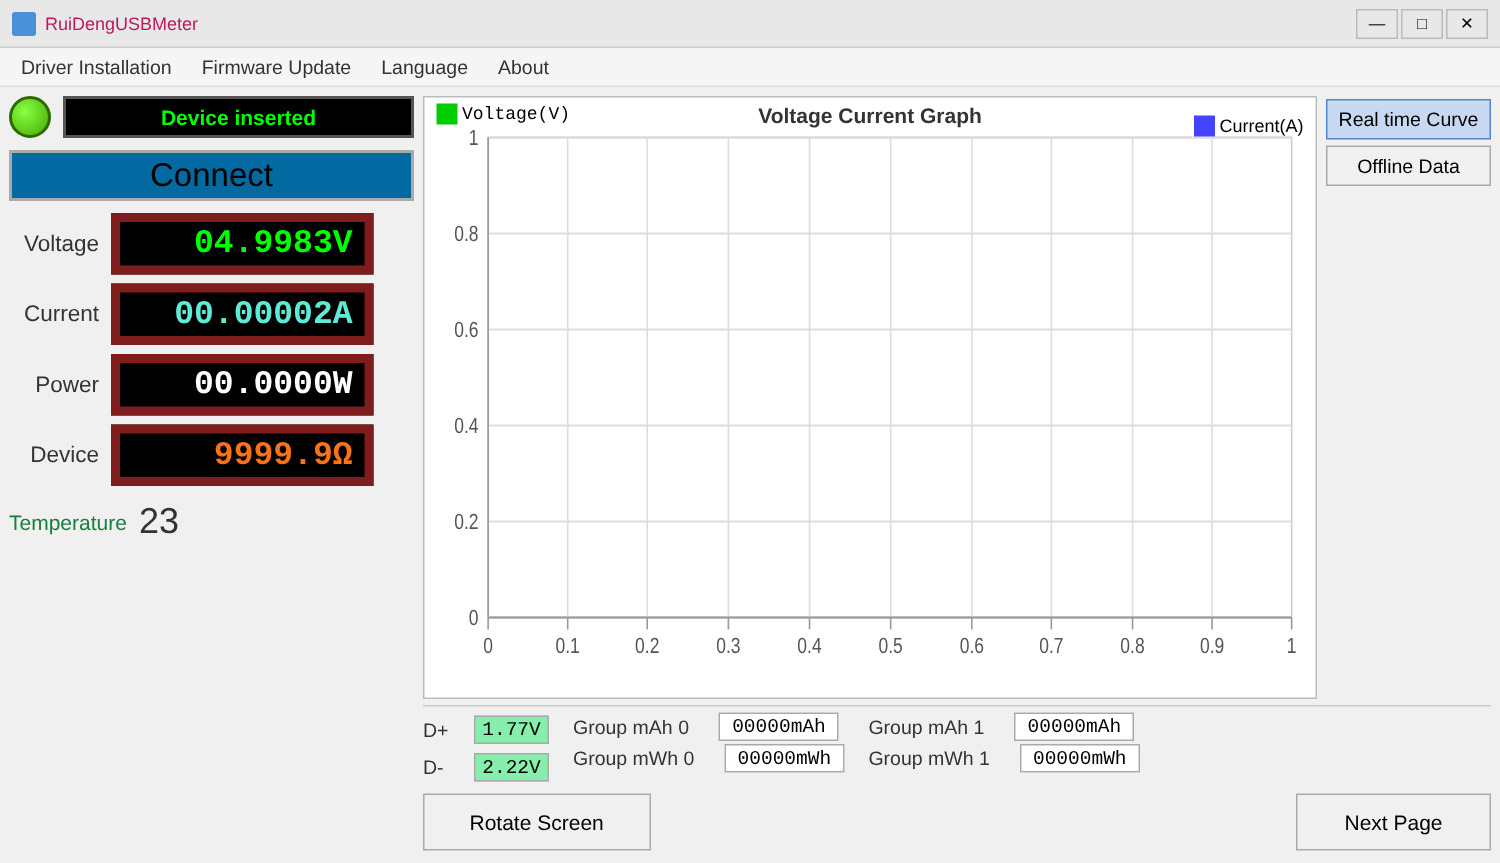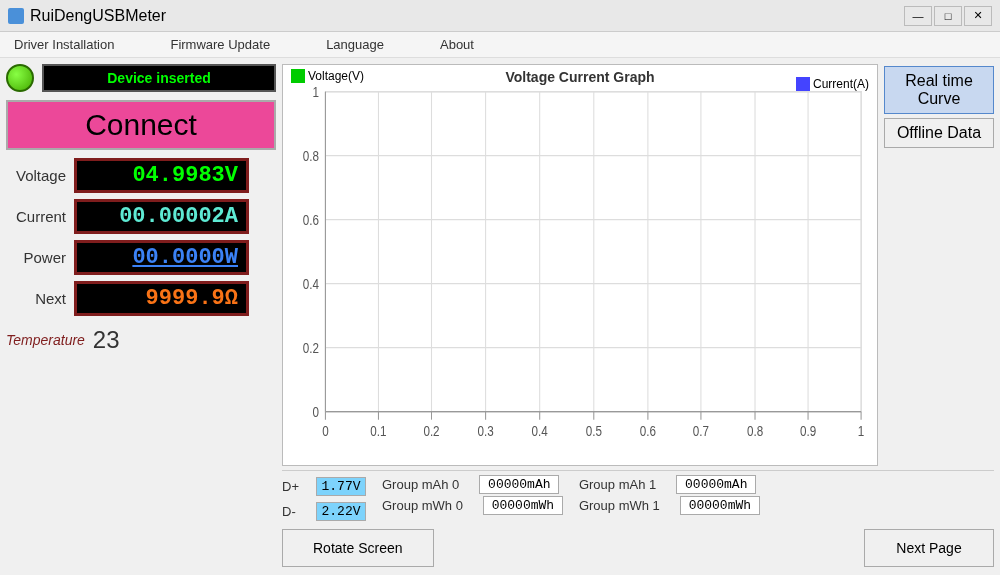--- a/index.html
+++ b/index.html
@@ -22,22 +22,22 @@
     }
     .title-bar-icon {
       width: 16px; height: 16px;
       background: #4a90d9;
       border-radius: 2px;
       margin-right: 6px;
       display: inline-block;
     }
     .title-bar-text {
       flex: 1;
-      font-size: 16px;
-      color: #000000;
+      font-size: 12px;
+      color: #be185d;
     }
     .title-bar-controls {
       display: flex;
       gap: 2px;
     }
     .title-btn {
       width: 28px; height: 20px;
       background: #e8e8e8;
       border: 1px solid #bbb;
       font-size: 11px;
@@ -45,21 +45,20 @@
       display: flex; align-items: center; justify-content: center;
     }
 
     .menu-bar {
       background: #f5f5f5;
       height: 26px;
       display: flex;
       align-items: flex-end;
       border-bottom: 1px solid #ddd;
       padding: 0 4px;
-      gap: 36px;
     }
     .menu-item {
       padding: 2px 10px;
       font-size: 13px;
       cursor: pointer;
       color: #333;
       height: 100%;
       display: flex;
       align-items: center;
     }
@@ -98,23 +97,23 @@
       font-weight: bold;
       font-size: 14px;
       padding: 4px 16px;
       flex: 1;
       text-align: center;
       border: 2px solid #555;
     }
 
     .connect-btn {
       width: 100%;
-      height: 50px;
-      font-size: 30px;
-      background: #ec4899;
+      height: 34px;
+      font-size: 22px;
+      background: #0369a1;
       border: 2px solid #aaa;
       cursor: pointer;
       font-weight: normal;
       margin-bottom: 4px;
     }
 
     .metric-row {
       display: flex;
       align-items: center;
       gap: 8px;
@@ -123,41 +122,40 @@
     .metric-label {
       font-size: 15px;
       width: 60px;
       text-align: right;
       color: #333;
     }
     .metric-value {
       font-size: 22px;
       font-weight: bold;
       padding: 2px 8px;
-      border: 3px solid #7f1d1d;
+      border: 6px solid #7f1d1d;
       background: #000;
       min-width: 175px;
       text-align: right;
       font-family: 'Courier New', monospace;
     }
     .voltage-color { color: #00ff00; }
     .current-color { color: #5eead4; }
-    .power-color { color: #3b82f6; text-decoration: underline; }
+    .power-color { color: #ffffff; }
     .resis-color { color: #f97316; }
 
     .temp-row {
       display: flex;
       align-items: center;
       gap: 8px;
       margin-top: 4px;
     }
     .temp-label {
       font-size: 14px;
-      color: #7f1d1d;
-      font-style: italic;
+      color: #15803d;
     }
     .temp-value {
       font-size: 24px;
       color: #333;
       font-weight: normal;
     }
 
     .right-panel {
       flex: 1;
       display: flex;
@@ -191,41 +189,42 @@
     }
 
     .legend-left {
       position: absolute;
       top: 4px;
       left: 8px;
       display: flex;
       align-items: center;
       gap: 3px;
       font-size: 12px;
+      font-family: Liberation Mono, monospace;
     }
     .legend-right {
       position: absolute;
       top: 12px;
       right: 8px;
       display: flex;
       align-items: center;
       gap: 3px;
       font-size: 12px;
     }
 
     .chart-buttons {
       display: flex;
       flex-direction: column;
       gap: 4px;
       padding-top: 2px;
     }
     .chart-btn {
       width: 110px;
       padding: 5px 4px;
-      font-size: 16px;
+      font-size: 13px;
       background: #f0f0f0;
       border: 1px solid #aaa;
       cursor: pointer;
       text-align: center;
     }
     .chart-btn.active {
       background: #c8d8f0;
       border-color: #5588cc;
     }
 
@@ -234,21 +233,21 @@
       align-items: center;
       gap: 10px;
       padding: 2px 0;
     }
     .d-label {
       font-size: 13px;
       color: #333;
       min-width: 24px;
     }
     .d-value {
-      background: #7dd3fc;
+      background: #86efac;
       border: 1px solid #aaa;
       padding: 1px 4px;
       font-size: 13px;
       font-family: 'Courier New', monospace;
       min-width: 50px;
       text-align: center;
     }
     .group-label {
       font-size: 13px;
       color: #333;
@@ -354,21 +353,21 @@
       <span class="metric-label">Current</span>
       <span class="metric-value current-color">00.00002A</span>
     </div>
 
     <div class="metric-row">
       <span class="metric-label">Power</span>
       <span class="metric-value power-color">00.0000W</span>
     </div>
 
     <div class="metric-row">
-      <span class="metric-label">Next</span>
+      <span class="metric-label">Device</span>
       <span class="metric-value resis-color">9999.9Ω</span>
     </div>
 
     <div class="temp-row">
       <span class="temp-label">Temperature</span>
       <span class="temp-value">23</span>
     </div>
 
   </div>
 

